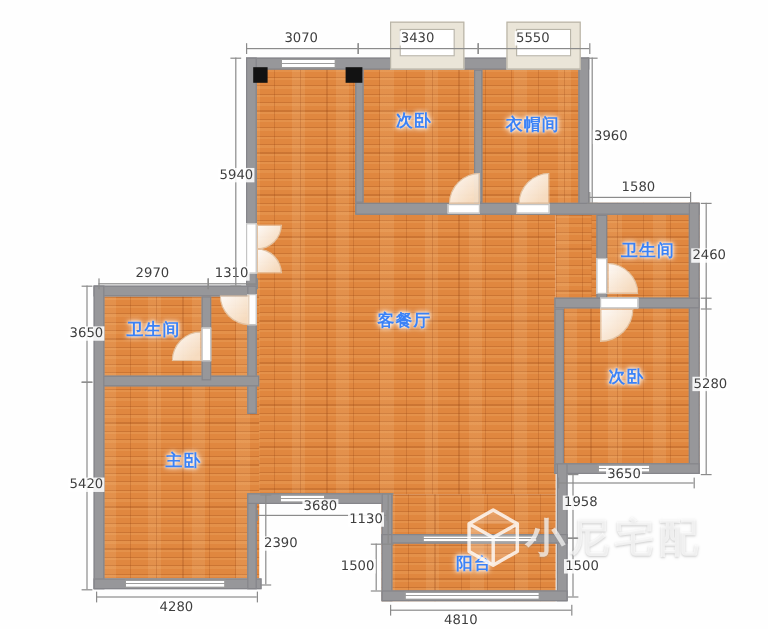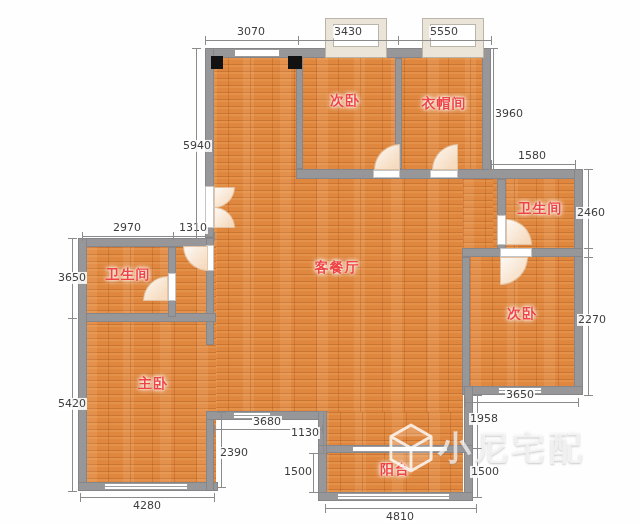--- a/index.html
+++ b/index.html
@@ -18,21 +18,21 @@
   .thr{position:absolute;background:#ffffff;border:1px solid #c4c4c4;box-sizing:border-box;}
   .arc{position:absolute;background:linear-gradient(135deg,#ffffff 0%,#f8e0c6 85%);
        border:1px solid #e3c6a8;box-sizing:border-box;opacity:.95;}
   .bay{position:absolute;background:#eae5d8;border:1px solid #b9b5a8;box-sizing:border-box;}
   .bayin{position:absolute;left:7px;right:7px;top:5px;bottom:10px;background:#ffffff;border:1px solid #b9b5a8;}
   .dim-line{position:absolute;background:#8b8b8b;}
   .dim-tick{position:absolute;background:#8b8b8b;}
   .dim-label{position:absolute;transform:translate(-50%,-50%);font-size:11px;line-height:1.1;
        color:#3e3e3e;background:rgba(255,255,255,.88);padding:0 1px;white-space:nowrap;text-align:right;}
   .room-label{position:absolute;transform:translate(-50%,-50%);font-size:14px;font-weight:700;
-       color:#ef4444;letter-spacing:1px;white-space:nowrap;
+       color:#3b82f6;letter-spacing:1px;white-space:nowrap;
        text-shadow:0 0 2px #fff,0 0 4px #fff,0 0 6px rgba(255,255,255,.8);}
   .wm{position:absolute;left:388px;top:423px;display:flex;align-items:center;pointer-events:none;}
   .wm-text{font-size:33px;font-weight:700;letter-spacing:4px;margin-left:4px;
        color:rgba(255,255,255,.68);text-shadow:0 1px 2px rgba(140,140,140,.45);white-space:nowrap;}
   .bottomband{position:absolute;left:0;top:511px;width:640px;height:13px;overflow:hidden;
        font-size:15px;font-weight:700;letter-spacing:6px;color:rgba(170,170,170,.55);
        filter:blur(.6px);white-space:nowrap;}
 </style>
 </head>
 <body>
@@ -138,37 +138,37 @@
       <div class="dim-tick" style="left: 322px; top: 425px; width: 1px; height: 9px;"></div>
       <div class="dim-line" style="left: 214px; top: 429px; width: 108px; height: 1px;"></div>
       <div class="dim-label" style="left: 267px; top: 422px;">3680</div>
       <div class="dim-tick" style="left: 80px; top: 493px; width: 1px; height: 9px;"></div>
       <div class="dim-tick" style="left: 214px; top: 493px; width: 1px; height: 9px;"></div>
       <div class="dim-line" style="left: 80px; top: 497px; width: 134px; height: 1px;"></div>
       <div class="dim-label" style="left: 147px; top: 506px;">4280</div>
       <div class="dim-tick" style="left: 325px; top: 504px; width: 1px; height: 9px;"></div>
       <div class="dim-tick" style="left: 476px; top: 504px; width: 1px; height: 9px;"></div>
       <div class="dim-line" style="left: 325px; top: 508px; width: 151px; height: 1px;"></div>
-      <div class="dim-label" style="left: 400px; top: 517px;">4810</div>
+      <div class="dim-label" style="left: 384px; top: 517px;">4810</div>
       <div class="dim-tick" style="left: 192px; top: 48px; width: 9px; height: 1px;"></div>
       <div class="dim-tick" style="left: 192px; top: 238px; width: 9px; height: 1px;"></div>
       <div class="dim-line" style="left: 196px; top: 48px; width: 1px; height: 190px;"></div>
       <div class="dim-label" style="left: 197px; top: 146px;">5940</div>
       <div class="dim-tick" style="left: 489px; top: 48px; width: 9px; height: 1px;"></div>
       <div class="dim-tick" style="left: 489px; top: 169px; width: 9px; height: 1px;"></div>
       <div class="dim-line" style="left: 493px; top: 48px; width: 1px; height: 121px;"></div>
       <div class="dim-label" style="left: 509px; top: 114px;">3960</div>
       <div class="dim-tick" style="left: 584px; top: 169px; width: 9px; height: 1px;"></div>
       <div class="dim-tick" style="left: 584px; top: 257px; width: 9px; height: 1px;"></div>
       <div class="dim-line" style="left: 588px; top: 169px; width: 1px; height: 88px;"></div>
       <div class="dim-label" style="left: 591px; top: 213px;">2460</div>
       <div class="dim-tick" style="left: 584px; top: 248px; width: 9px; height: 1px;"></div>
       <div class="dim-tick" style="left: 584px; top: 395px; width: 9px; height: 1px;"></div>
       <div class="dim-line" style="left: 588px; top: 248px; width: 1px; height: 147px;"></div>
-      <div class="dim-label" style="left: 592px; top: 320px;">2270</div>
+      <div class="dim-label" style="left: 592px; top: 320px;">5280</div>
       <div class="dim-tick" style="left: 68px; top: 238px; width: 9px; height: 1px;"></div>
       <div class="dim-tick" style="left: 68px; top: 318px; width: 9px; height: 1px;"></div>
       <div class="dim-line" style="left: 72px; top: 238px; width: 1px; height: 80px;"></div>
       <div class="dim-label" style="left: 72px; top: 278px;">3650</div>
       <div class="dim-tick" style="left: 68px; top: 318px; width: 9px; height: 1px;"></div>
       <div class="dim-tick" style="left: 68px; top: 491px; width: 9px; height: 1px;"></div>
       <div class="dim-line" style="left: 72px; top: 318px; width: 1px; height: 173px;"></div>
       <div class="dim-label" style="left: 72px; top: 404px;">5420</div>
       <div class="dim-tick" style="left: 473px; top: 395px; width: 9px; height: 1px;"></div>
       <div class="dim-tick" style="left: 473px; top: 448px; width: 9px; height: 1px;"></div>

